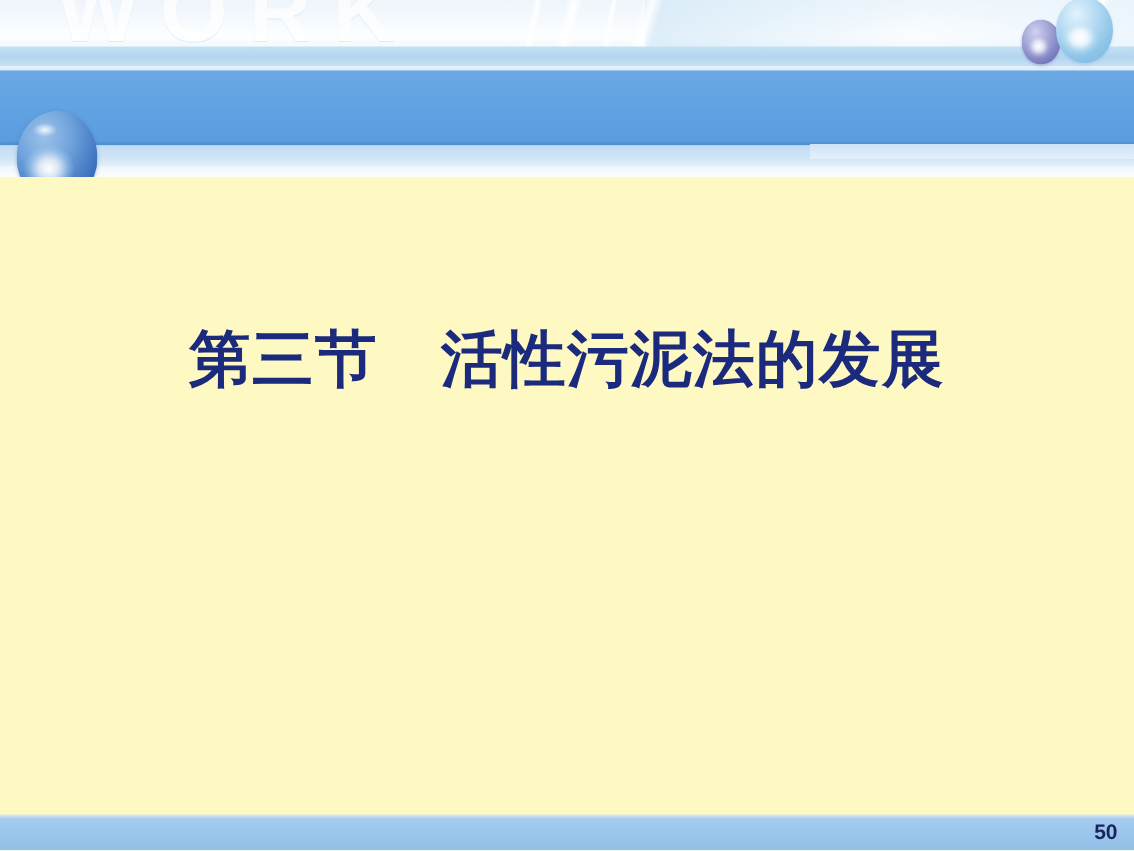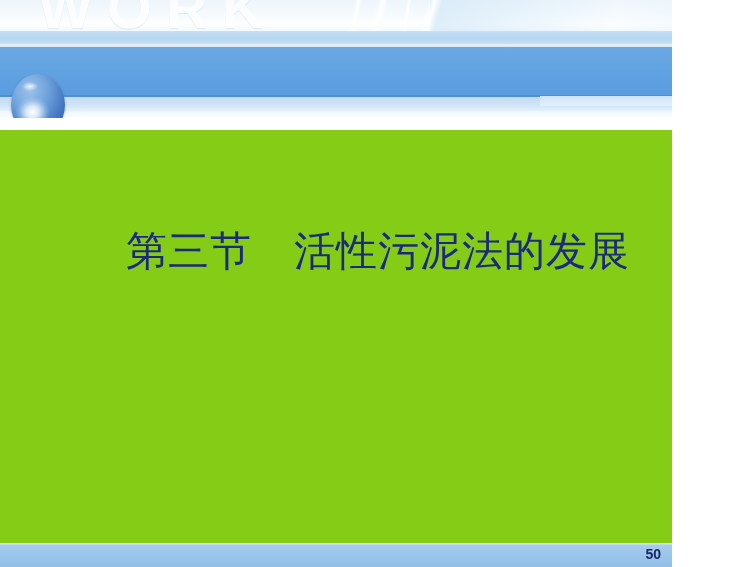--- a/index.html
+++ b/index.html
@@ -2,21 +2,21 @@
 <html><head>
 <meta charset="utf-8">
 <style>
   html, body {
     margin: 0;
     padding: 0;
     background: #ffffff;
   }
   #slide {
     position: relative;
-    width: 672px;
+    width: 756px;
     height: 567px;
     overflow: hidden;
     background: #ffffff;
     font-family: "Liberation Sans", "DejaVu Sans", sans-serif;
   }
 
   
   .header-zone {
     position: absolute;
     left: 0; top: 0;
@@ -158,23 +158,24 @@
     width: 38px; height: 44px;
     background:
       radial-gradient(ellipse 42% 32% at 42% 62%, #ffffff 0%, rgba(255,255,255,0.8) 30%, rgba(205,232,248,0.3) 62%, rgba(190,224,246,0) 80%),
       radial-gradient(ellipse 92% 92% at 36% 26%, #e2f2fc 0%, #b9ddf4 34%, #8ec4e8 72%, #79b6e0 100%);
     box-shadow: 0 1px 2px rgba(90,140,190,0.22);
   }
 
   
   .body-zone {
     position: absolute;
-    left: 0; top: 130px;
+    left: 0; top: 118px;
     width: 756px; height: 427px;
-    background: #84cc16;
+    background: #fef9c3;
+    font-weight: bold;
   }
   .slide-title {
     position: absolute;
     left: 0;
     top: 97px;
     width: 756px;
     text-align: center;
     font-family: "DejaVu Sans", "Liberation Sans", sans-serif;
     font-size: 41px;
     line-height: 48px;

